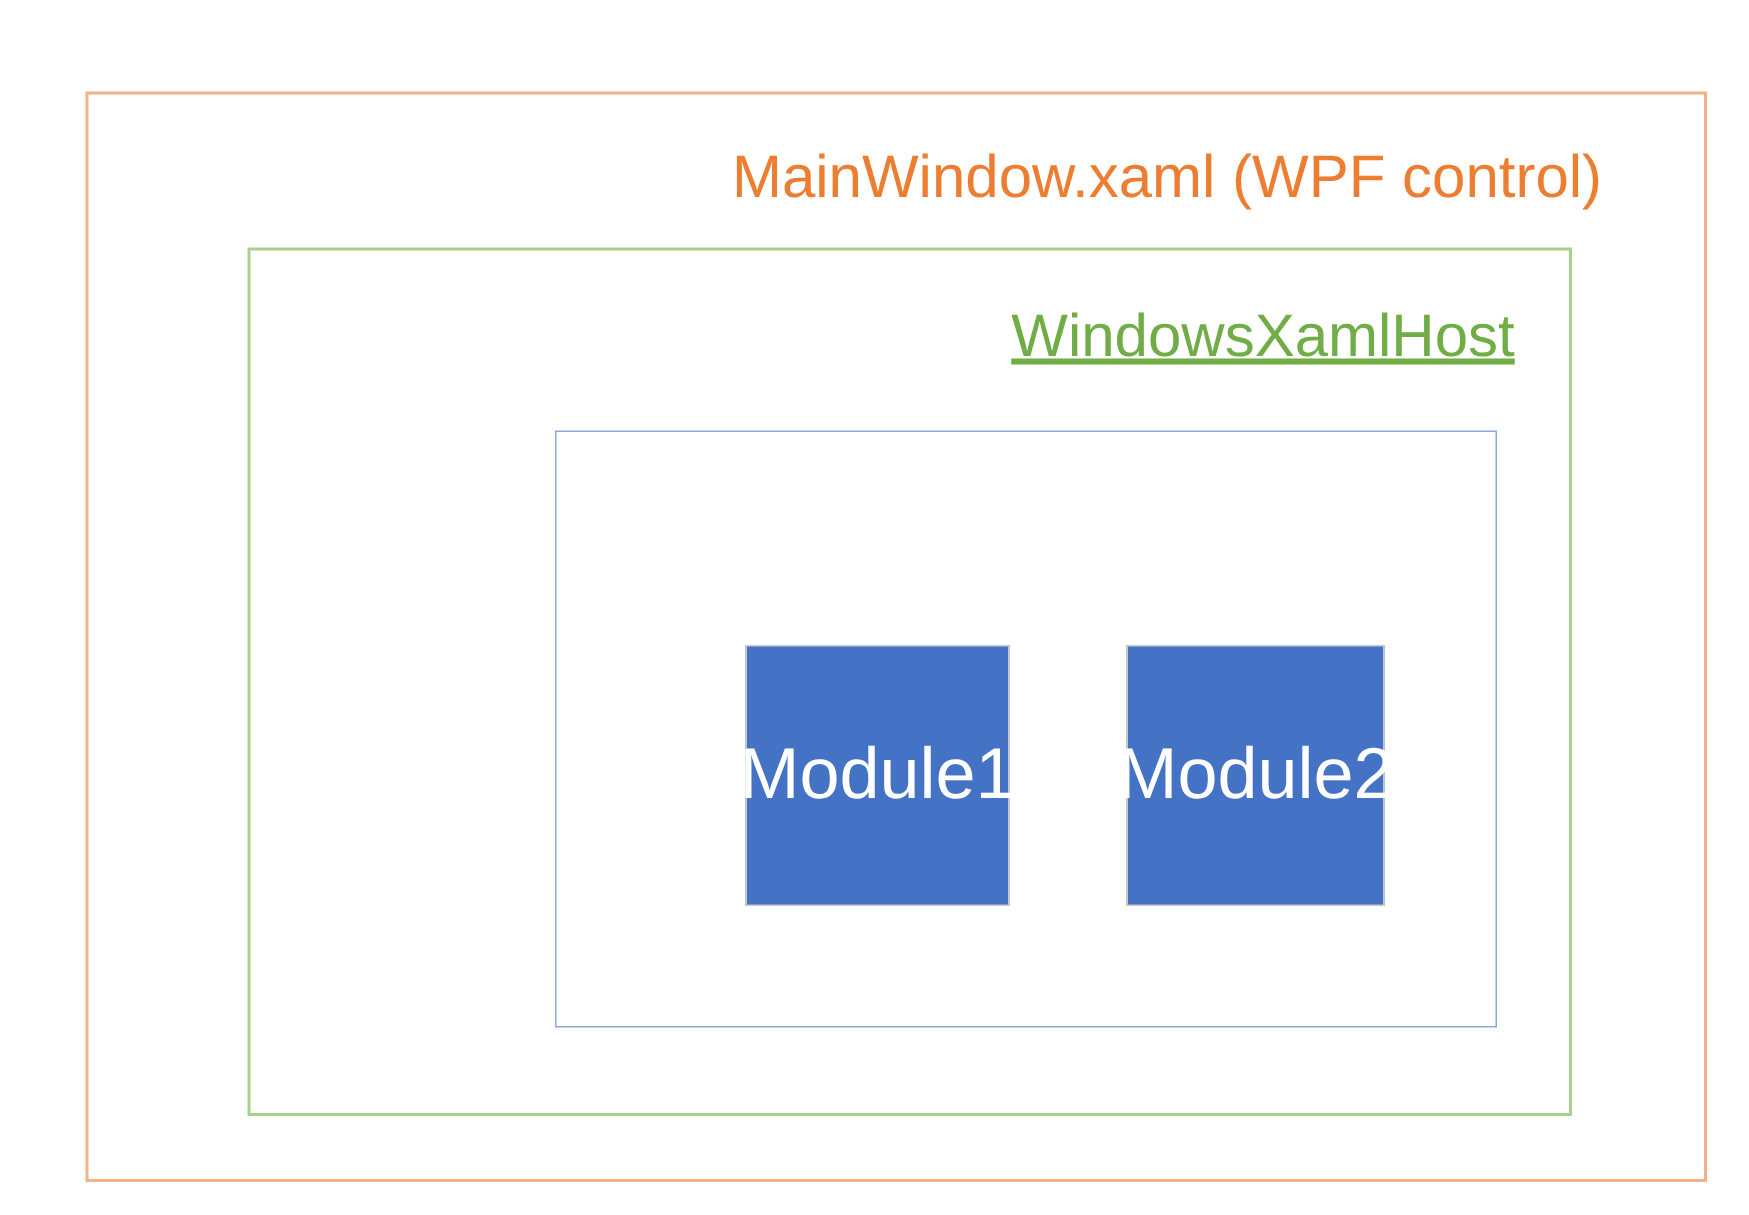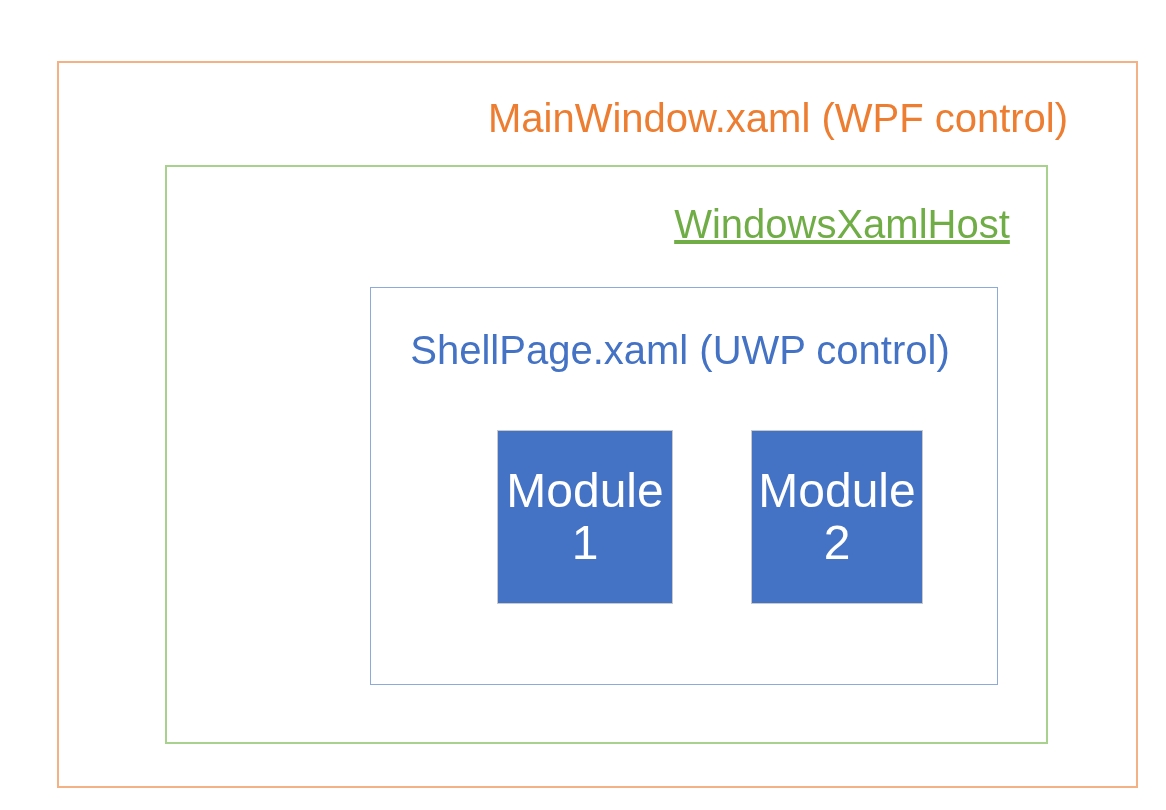--- a/index.html
+++ b/index.html
@@ -69,21 +69,21 @@
   .module {
     position: absolute;
     box-sizing: border-box;
     top: 142px;
     width: 176px;
     height: 174px;
     background: #4472C4;
     border: 1px solid #C9C9C9;
     color: #ffffff;
     display: flex;
-    flex-direction: column;
+    flex-direction: row;
     align-items: center;
     justify-content: center;
     font-size: 48px;
     line-height: 52px;
     text-align: center;
   }
   .module-1 { left: 126px; }
   .module-2 { left: 380px; width: 172px; }
 </style>
 </head>
@@ -94,21 +94,20 @@
   <div class="box box-outer" style="border-color: rgb(244, 177, 131);">
 
     <div class="diagram-label label-outer" style="color: rgb(237, 125, 49);">MainWindow.xaml (WPF control)</div>
 
     <div class="box box-host" style="border-color: rgb(169, 209, 142);">
 
       <div class="diagram-label label-host" style="color: rgb(112, 173, 71);">WindowsXamlHost</div>
 
       <div class="box box-shell" style="border-color: rgb(142, 170, 219);">
 
-        <div class="diagram-label label-shell" style="color: rgb(68, 114, 196);">ShellPage.xaml (UWP control)</div>
 
         <div class="module module-1" style="background-color: rgb(68, 114, 196); border-color: rgb(201, 201, 201); color: rgb(255, 255, 255);">
           <span>Module</span>
           <span>1</span>
         </div>
 
         <div class="module module-2" style="background-color: rgb(68, 114, 196); border-color: rgb(201, 201, 201); color: rgb(255, 255, 255);">
           <span>Module</span>
           <span>2</span>
         </div>

